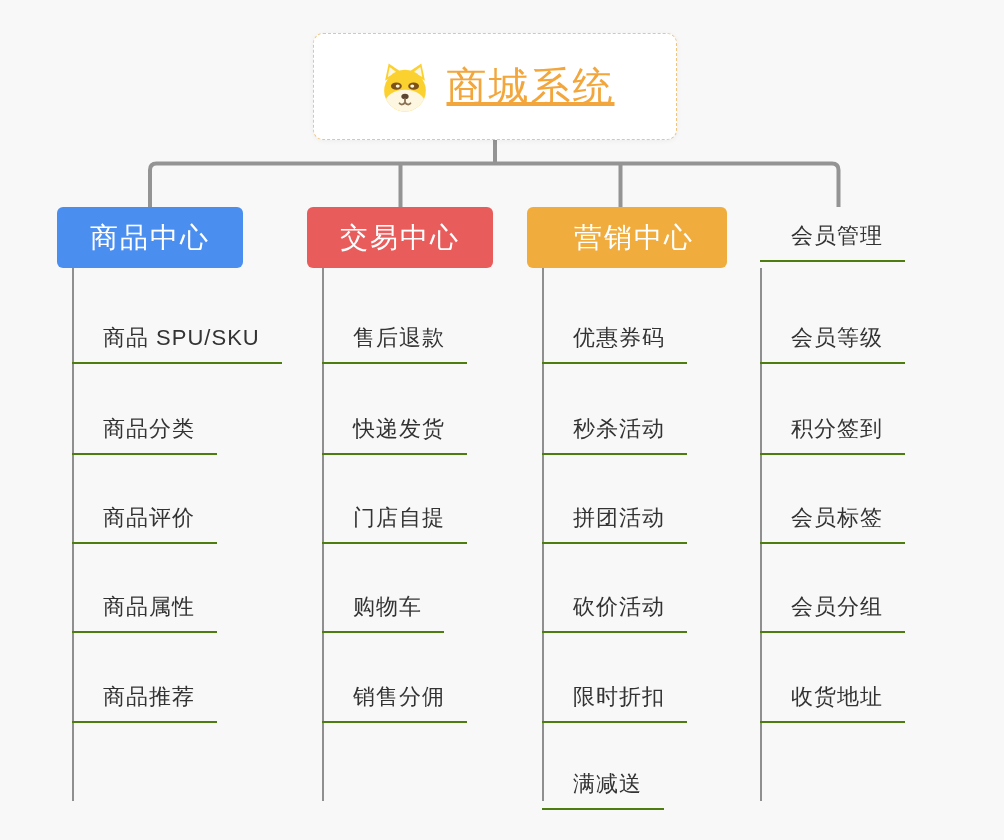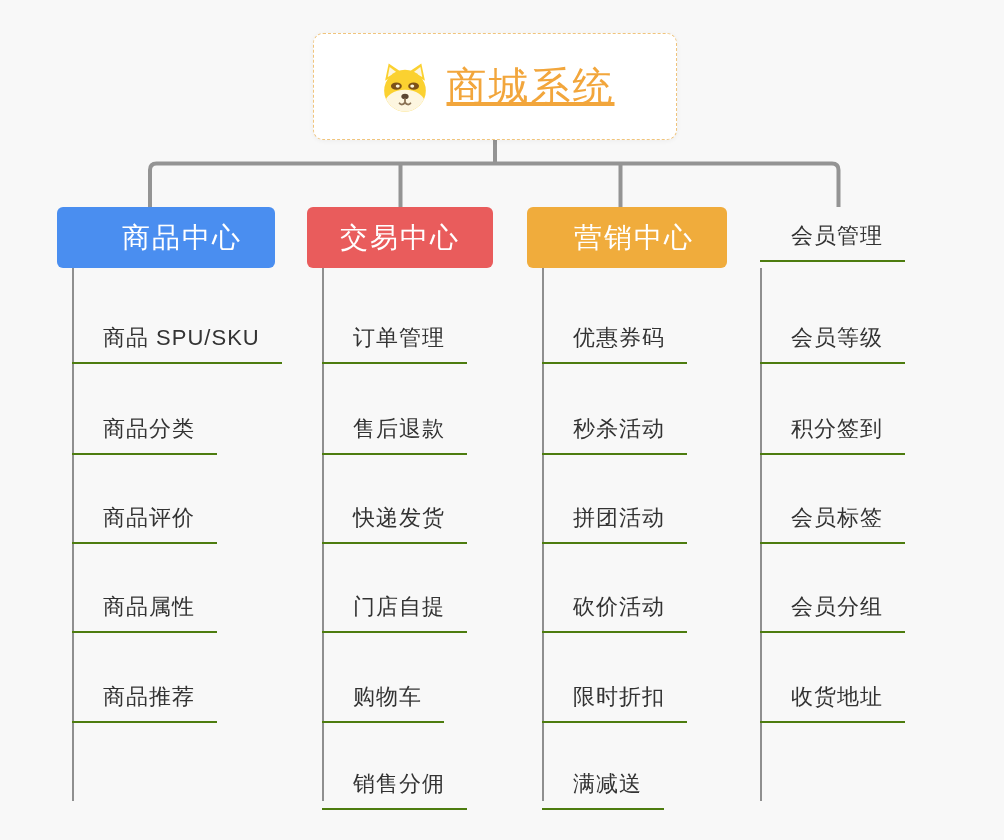--- a/index.html
+++ b/index.html
@@ -131,33 +131,32 @@
       <ellipse cx="41.5" cy="28" rx="6" ry="4" fill="#7c5018"></ellipse>
       <ellipse cx="24" cy="28" rx="2.2" ry="1.8" fill="#fdf6e0"></ellipse>
       <ellipse cx="40" cy="28" rx="2.2" ry="1.8" fill="#fdf6e0"></ellipse>
       <ellipse cx="32" cy="39.5" rx="4" ry="3" fill="#5b4632"></ellipse>
       <path d="M32,42 L32,46 M26,47 Q29,50 32,46 Q35,50 38,47" stroke="#8b7355" stroke-width="2" fill="none" stroke-linecap="round"></path>
     </svg>
     <span class="root-title" style="color: rgb(242, 166, 60); text-decoration: underline;">商城系统</span>
   </div>
 
   <div class="branch branch-1">
-    <div class="branch-box" style="background-color: rgb(74, 142, 240); padding-left: 32px;">商品中心</div>
+    <div class="branch-box" style="background-color: rgb(74, 142, 240);">商品中心</div>
     <div class="branch-trunk"></div>
     <div class="leaf">商品 SPU/SKU</div>
     <div class="leaf">商品分类</div>
     <div class="leaf">商品评价</div>
     <div class="leaf">商品属性</div>
     <div class="leaf">商品推荐</div>
   </div>
 
   <div class="branch branch-2">
     <div class="branch-box" style="background-color: rgb(233, 92, 92); text-align: right;">交易中心</div>
     <div class="branch-trunk"></div>
-    <div class="leaf">订单管理</div>
     <div class="leaf">售后退款</div>
     <div class="leaf">快递发货</div>
     <div class="leaf">门店自提</div>
     <div class="leaf">购物车</div>
     <div class="leaf">销售分佣</div>
   </div>
 
   <div class="branch branch-3">
     <div class="branch-box" style="background-color: rgb(240, 172, 60); padding-left: 14px;">营销中心</div>
     <div class="branch-trunk"></div>

